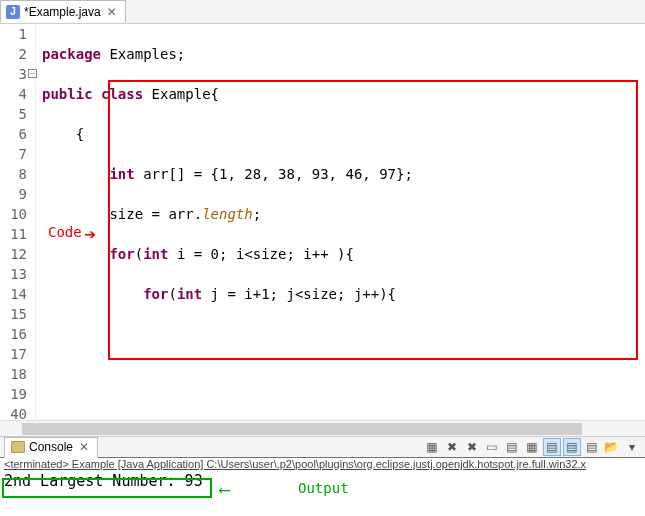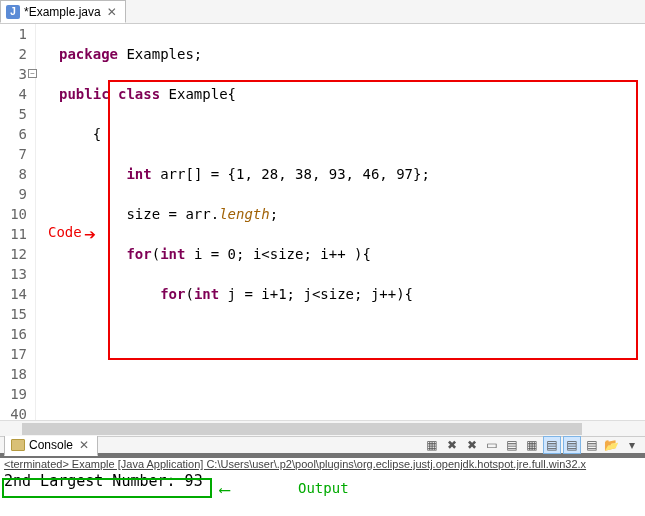--- a/index.html
+++ b/index.html
@@ -6,30 +6,30 @@
     body { font-family:"Segoe UI",Arial,sans-serif; font-size:13px; background:#fff; width:645px; height:516px; overflow:hidden; position:relative; }
     
     .tab-bar { height:24px; background:#f5f5f5; border-bottom:1px solid #ccc; display:flex; align-items:center; }
     .tab { display:flex; align-items:center; height:23px; background:#fff; border:1px solid #bbb; border-bottom:1px solid #fff; padding:0 6px 0 5px; gap:4px; font-size:12px; }
     .j-icon { width:14px; height:14px; background:#5b8bd6; color:#fff; font:bold 10px/14px Arial; text-align:center; border-radius:2px; }
     .tab-close { font-size:12px; color:#666; cursor:pointer; padding:0 2px; }
     
     .editor { display:flex; height:396px; overflow:auto; font-family:Consolas,monospace; font-size:14px; line-height:20px; position:relative; }
     .gutter { width:36px; text-align:right; padding-right:8px; color:#666; user-select:none; background:#fff; border-right:1px solid #eee; }
     .gutter .ln { height:20px; }
-    .code { flex:1; padding-left:6px; white-space:pre; color:#000; position:relative;margin-left:17px; }
+    .code { flex:1; padding-left:6px; white-space:pre; color:#000; position:relative; }
     .kw { color:#7f0055; font-weight:bold; }
     .fld { color:#a16207; font-style:italic; }
     .code-box { position:absolute; border:2px solid #e00; pointer-events:none; }
     .anno { position:absolute; font-family:Consolas,monospace; font-size:14px;text-align:center; }
     .anno-code { color:#e00; }
     .anno-out { color:#0a0; }
     .arrow-r { color:#e00; font-size:20px; }
     
-    .console-bar { display:flex; align-items:center; height:22px; border-top:1px solid #ccc; border-bottom:5px solid #737373; background:#f5f5f5; padding:0 4px; }
+    .console-bar { display:flex; align-items:center; height:22px; border-top:1px solid #ccc; border-bottom:1px solid #737373; background:#f5f5f5; padding:0 4px; }
     .console-tab { display:flex; align-items:center; gap:4px; height:21px; border:1px solid #bbb; border-bottom:1px solid #fff; background:#fff; padding:0 6px; font-size:12px; }
     .con-icon { width:14px; height:12px; background:#d9c077; border:1px solid #b59a40; border-radius:1px; }
     .console-toolbar { margin-left:auto; display:flex; gap:2px; }
     .tool-btn { width:18px; height:18px; display:flex; align-items:center; justify-content:center; font-size:12px; color:#555; cursor:pointer; border:1px solid transparent; }
     .tool-btn.hl { background:#cfe6ff; border:1px solid #7fb5e6; }
     .console-body { padding:0 4px; font-size:12px; }
     .console-path { color:#444; text-decoration:underline; font-size:11px; white-space:nowrap; overflow:hidden; }
     .console-out { font-family:Consolas,monospace; font-size:15px; color:#000; margin-top:2px; }
     .out-box { position:absolute; border:2px solid #0a0; pointer-events:none; }
     .hscroll { height:16px; border-top:1px solid #ddd; background:#f5f5f5; position:relative; }

